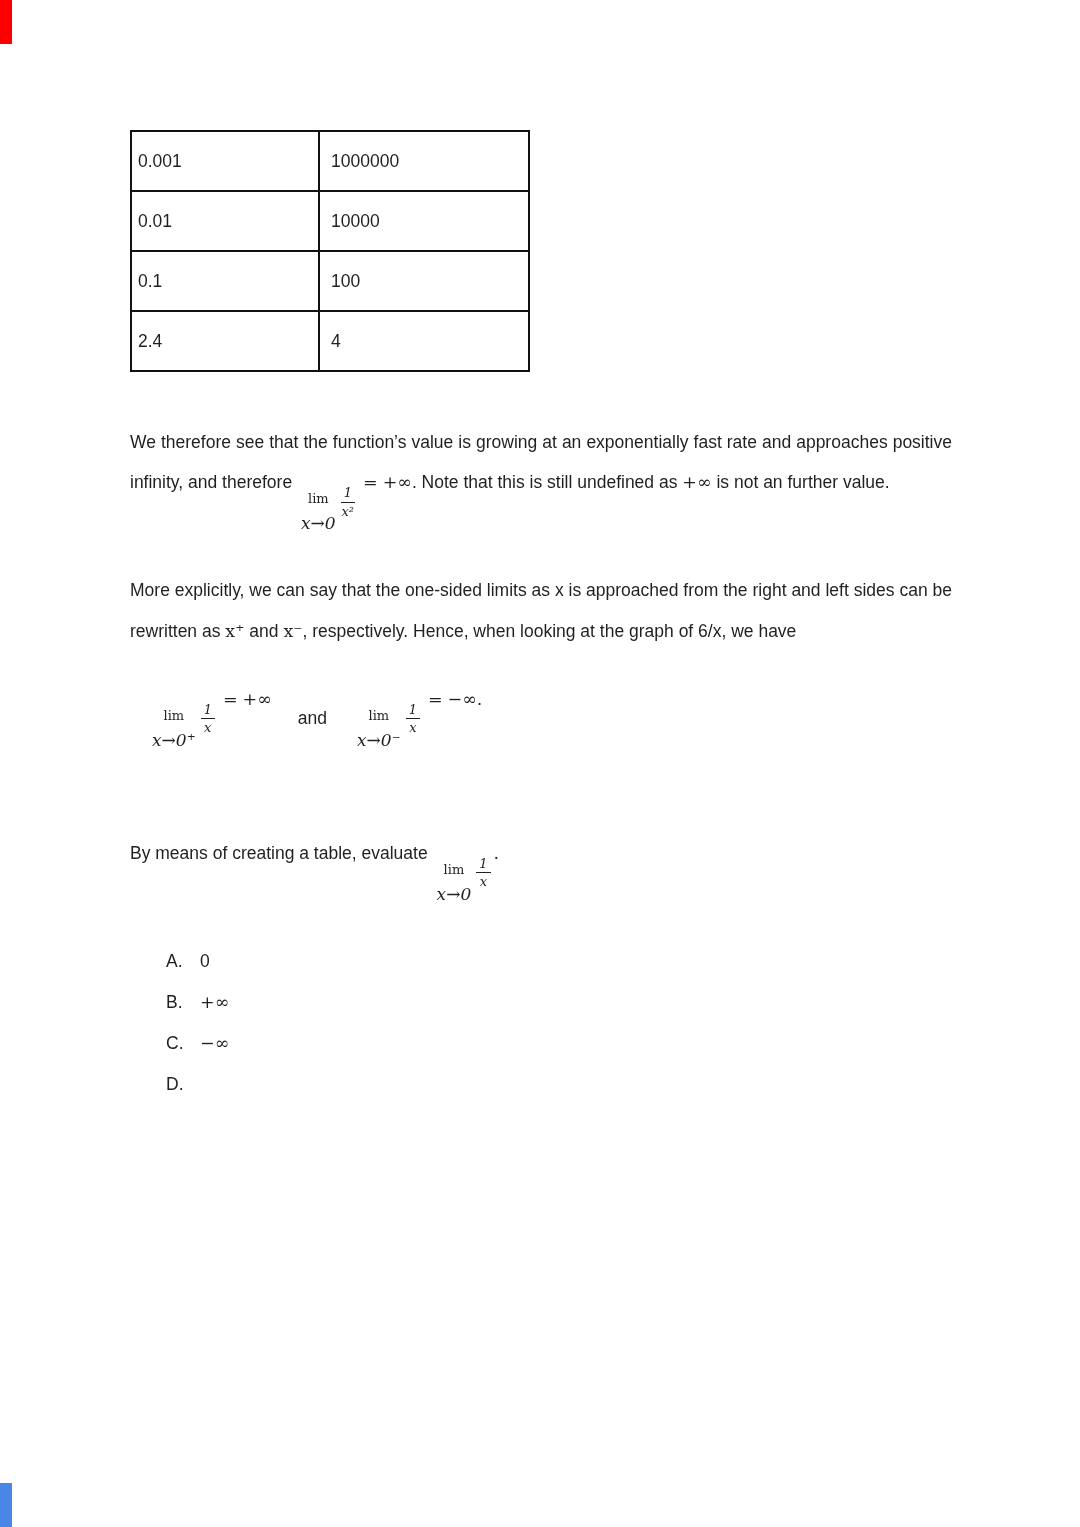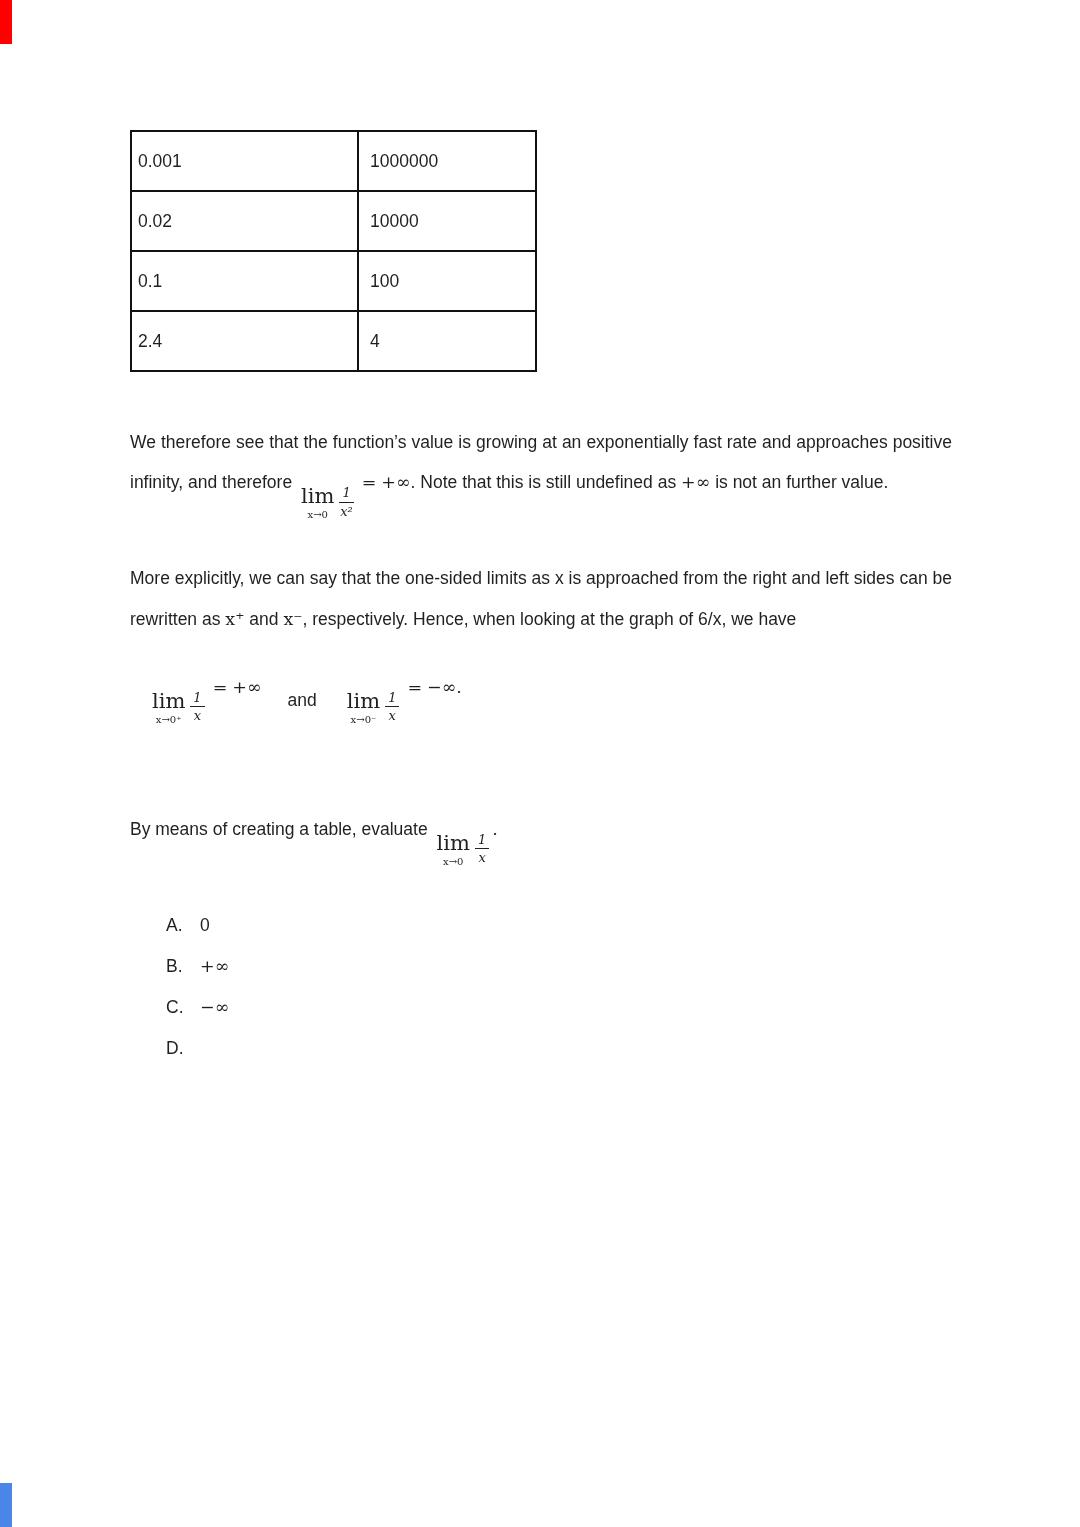--- a/index.html
+++ b/index.html
@@ -30,22 +30,22 @@
     border-collapse: collapse;
     margin-bottom: 50px;
   }
   table.values td {
     border: 2px solid #111;
     height: 60px;
     vertical-align: middle;
     padding: 0 0 0 11px;
     font-size: 17.5px;
   }
-  table.values td.col-x  { width: 227px; padding-left: 6px; }
-  table.values td.col-fx { width: 178px; }
+  table.values td.col-x  { width: 188px; padding-left: 6px; }
+  table.values td.col-fx { width: 210px; }
 
   
   p.para {
     font-size: 17.5px;
     line-height: 2.3;
     margin: 0 0 38px 0;
   }
   p.justify { text-align: justify; }
 
   
@@ -53,22 +53,22 @@
 
   .lim {
     display: inline-flex;
     flex-direction: column;
     align-items: center;
     font-family: "DejaVu Serif", serif;
     line-height: 1;
     vertical-align: -15px;
     margin: 0 2px 0 4px;
   }
-  .lim .word { font-size: 21px; font-style: normal; }
-  .lim .sub  { font-size: 10px; margin-top: 3px; }
+  .lim .word { font-size: 13px; font-style: normal; }
+  .lim .sub  { font-size: 17px; font-style: italic; margin-top: 10px; }
 
   .frac {
     display: inline-flex;
     flex-direction: column;
     align-items: center;
     font-family: "DejaVu Serif", serif;
     font-style: italic;
     font-size: 13px;
     line-height: 1.2;
     vertical-align: -9px;
@@ -112,21 +112,21 @@
 
 <div class="content">
 
   <table class="values">
     <tbody>
       <tr>
         <td class="col-x">0.001</td>
         <td class="col-fx">1000000</td>
       </tr>
       <tr>
-        <td class="col-x">0.02</td>
+        <td class="col-x">0.01</td>
         <td class="col-fx">10000</td>
       </tr>
       <tr>
         <td class="col-x">0.1</td>
         <td class="col-fx">100</td>
       </tr>
       <tr>
         <td class="col-x">2.4</td>
         <td class="col-fx">4</td>
       </tr>

